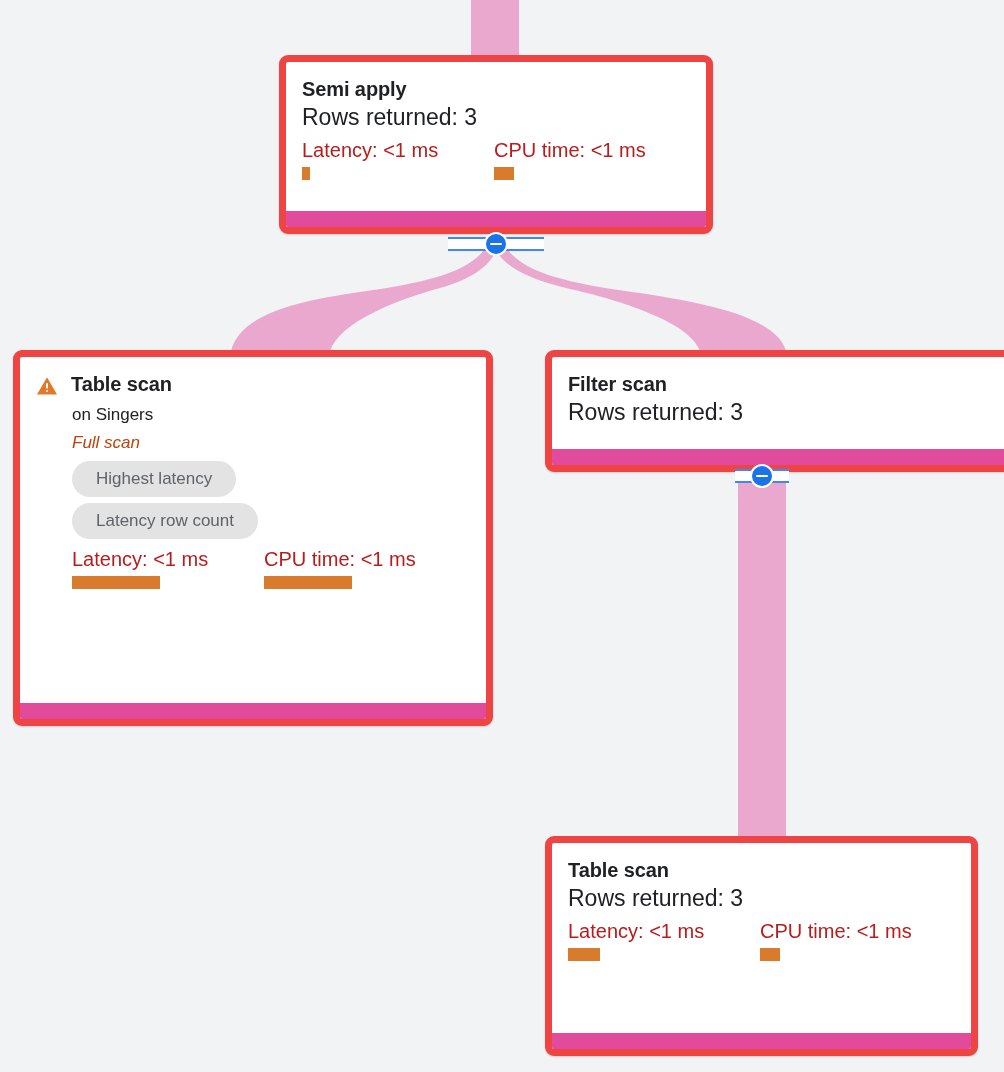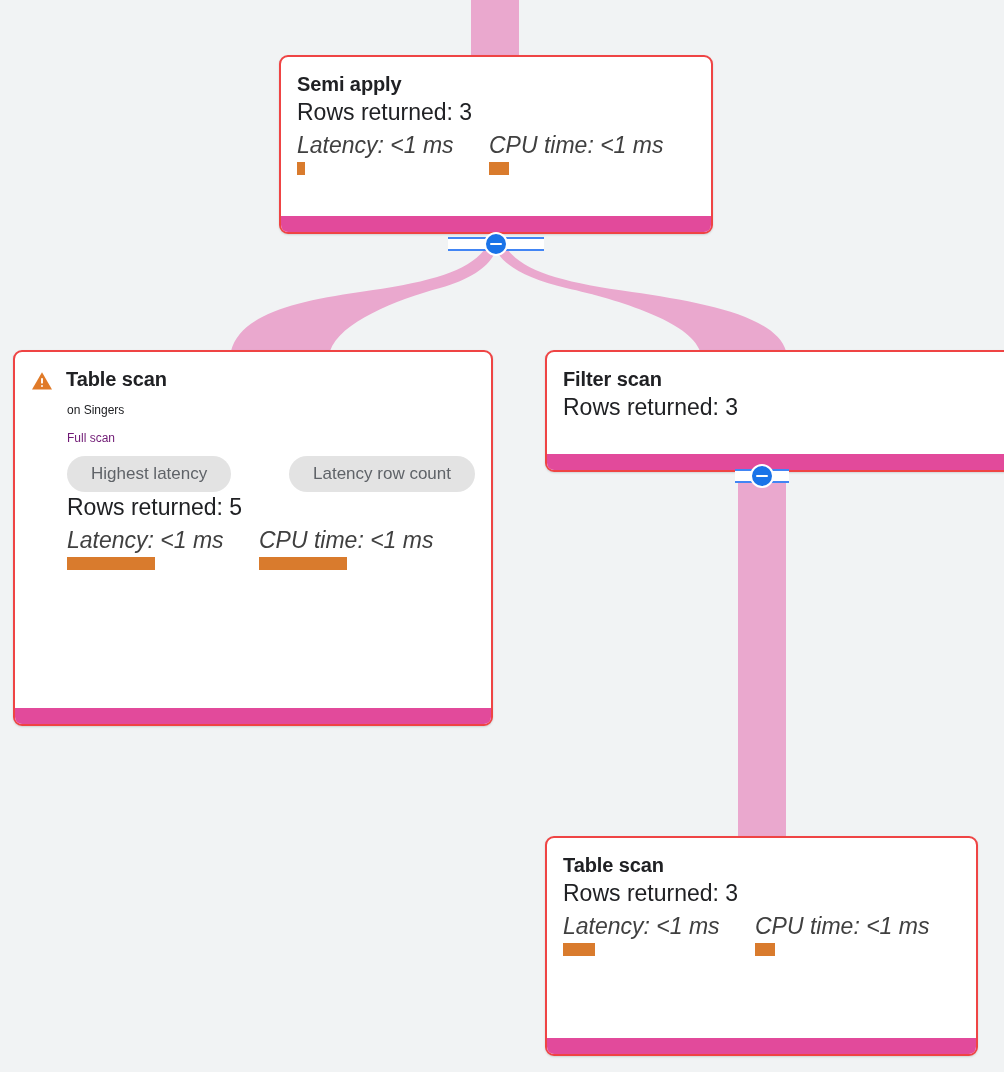--- a/index.html
+++ b/index.html
@@ -29,21 +29,21 @@
     left: 0; top: 0;
     width: 1004px;
     height: 1072px;
     pointer-events: none;
   }
 
   
   .node {
     position: absolute;
     background: #ffffff;
-    border: 2px solid #ef4444;
+    border: 7px solid #ef4444;
     border-radius: 9px;
     overflow: hidden;
     display: flex;
     flex-direction: column;
     box-shadow: 0 1px 2px rgba(60,64,67,0.18);
   }
   .node-body {
     flex: 1 1 auto;
     padding: 14px 16px 6px 16px;
   }
@@ -64,44 +64,45 @@
     margin-top: 5px;
   }
   .node-title {
     font-size: 20px;
     font-weight: bold;
     color: #202124;
     letter-spacing: -0.1px;
     line-height: 26px;
   }
   .node-sub {
-    font-size: 12px;
+    font-size: 17px;
     color: #202124;
     line-height: 26px;
     margin-top: 2px;
   }
   .node-sub.muted {
-    color: #701a75;
+    color: #c2410c;
+    font-style: italic;
   }
   .node-rows {
     font-size: 23px;
     color: #202124;
     line-height: 26px;
     margin-top: 2px;
   }
 
   .indent { padding-left: 36px; }
 
   
   .chips {
     margin-top: 5px;
     display: flex;
+    flex-direction: column;
     align-items: flex-start;
     gap: 6px;
-    justify-content: space-between;
   }
   .chip {
     background: #e3e3e3;
     color: #5f6368;
     font-size: 17px;
     line-height: 20px;
     border-radius: 999px;
     padding: 8px 24px;
     white-space: nowrap;
   }
@@ -109,25 +110,24 @@
   
   .metrics {
     display: flex;
     margin-top: 9px;
   }
   .metric {
     display: flex;
     flex-direction: column;
   }
   .metric-label {
-    font-size: 23px;
-    color: #404040;
+    font-size: 20px;
+    color: #b91c1c;
     line-height: 22px;
     white-space: nowrap;
-    font-style: italic;
   }
   .metric-bar {
     height: 13px;
     background: #d97b2d;
     margin-top: 6px;
   }
 
   
   .toggle {
     position: absolute;
@@ -226,21 +226,20 @@
         <div class="node-title">Table scan</div>
       </div>
       <div class="node-sub indent">on Singers</div>
       <div class="node-sub indent muted">Full scan</div>
 
       <div class="chips indent">
         <div class="chip">Highest latency</div>
         <div class="chip">Latency row count</div>
       </div>
 
-      <div class="node-rows indent">Rows returned: 5</div>
 
       <div class="metrics indent">
         <div class="metric" style="width:192px;">
           <div class="metric-label">Latency: &lt;1 ms</div>
           <div class="metric-bar" style="width: 88px;"></div>
         </div>
         <div class="metric">
           <div class="metric-label">CPU time: &lt;1 ms</div>
           <div class="metric-bar" style="width: 88px;"></div>
         </div>

